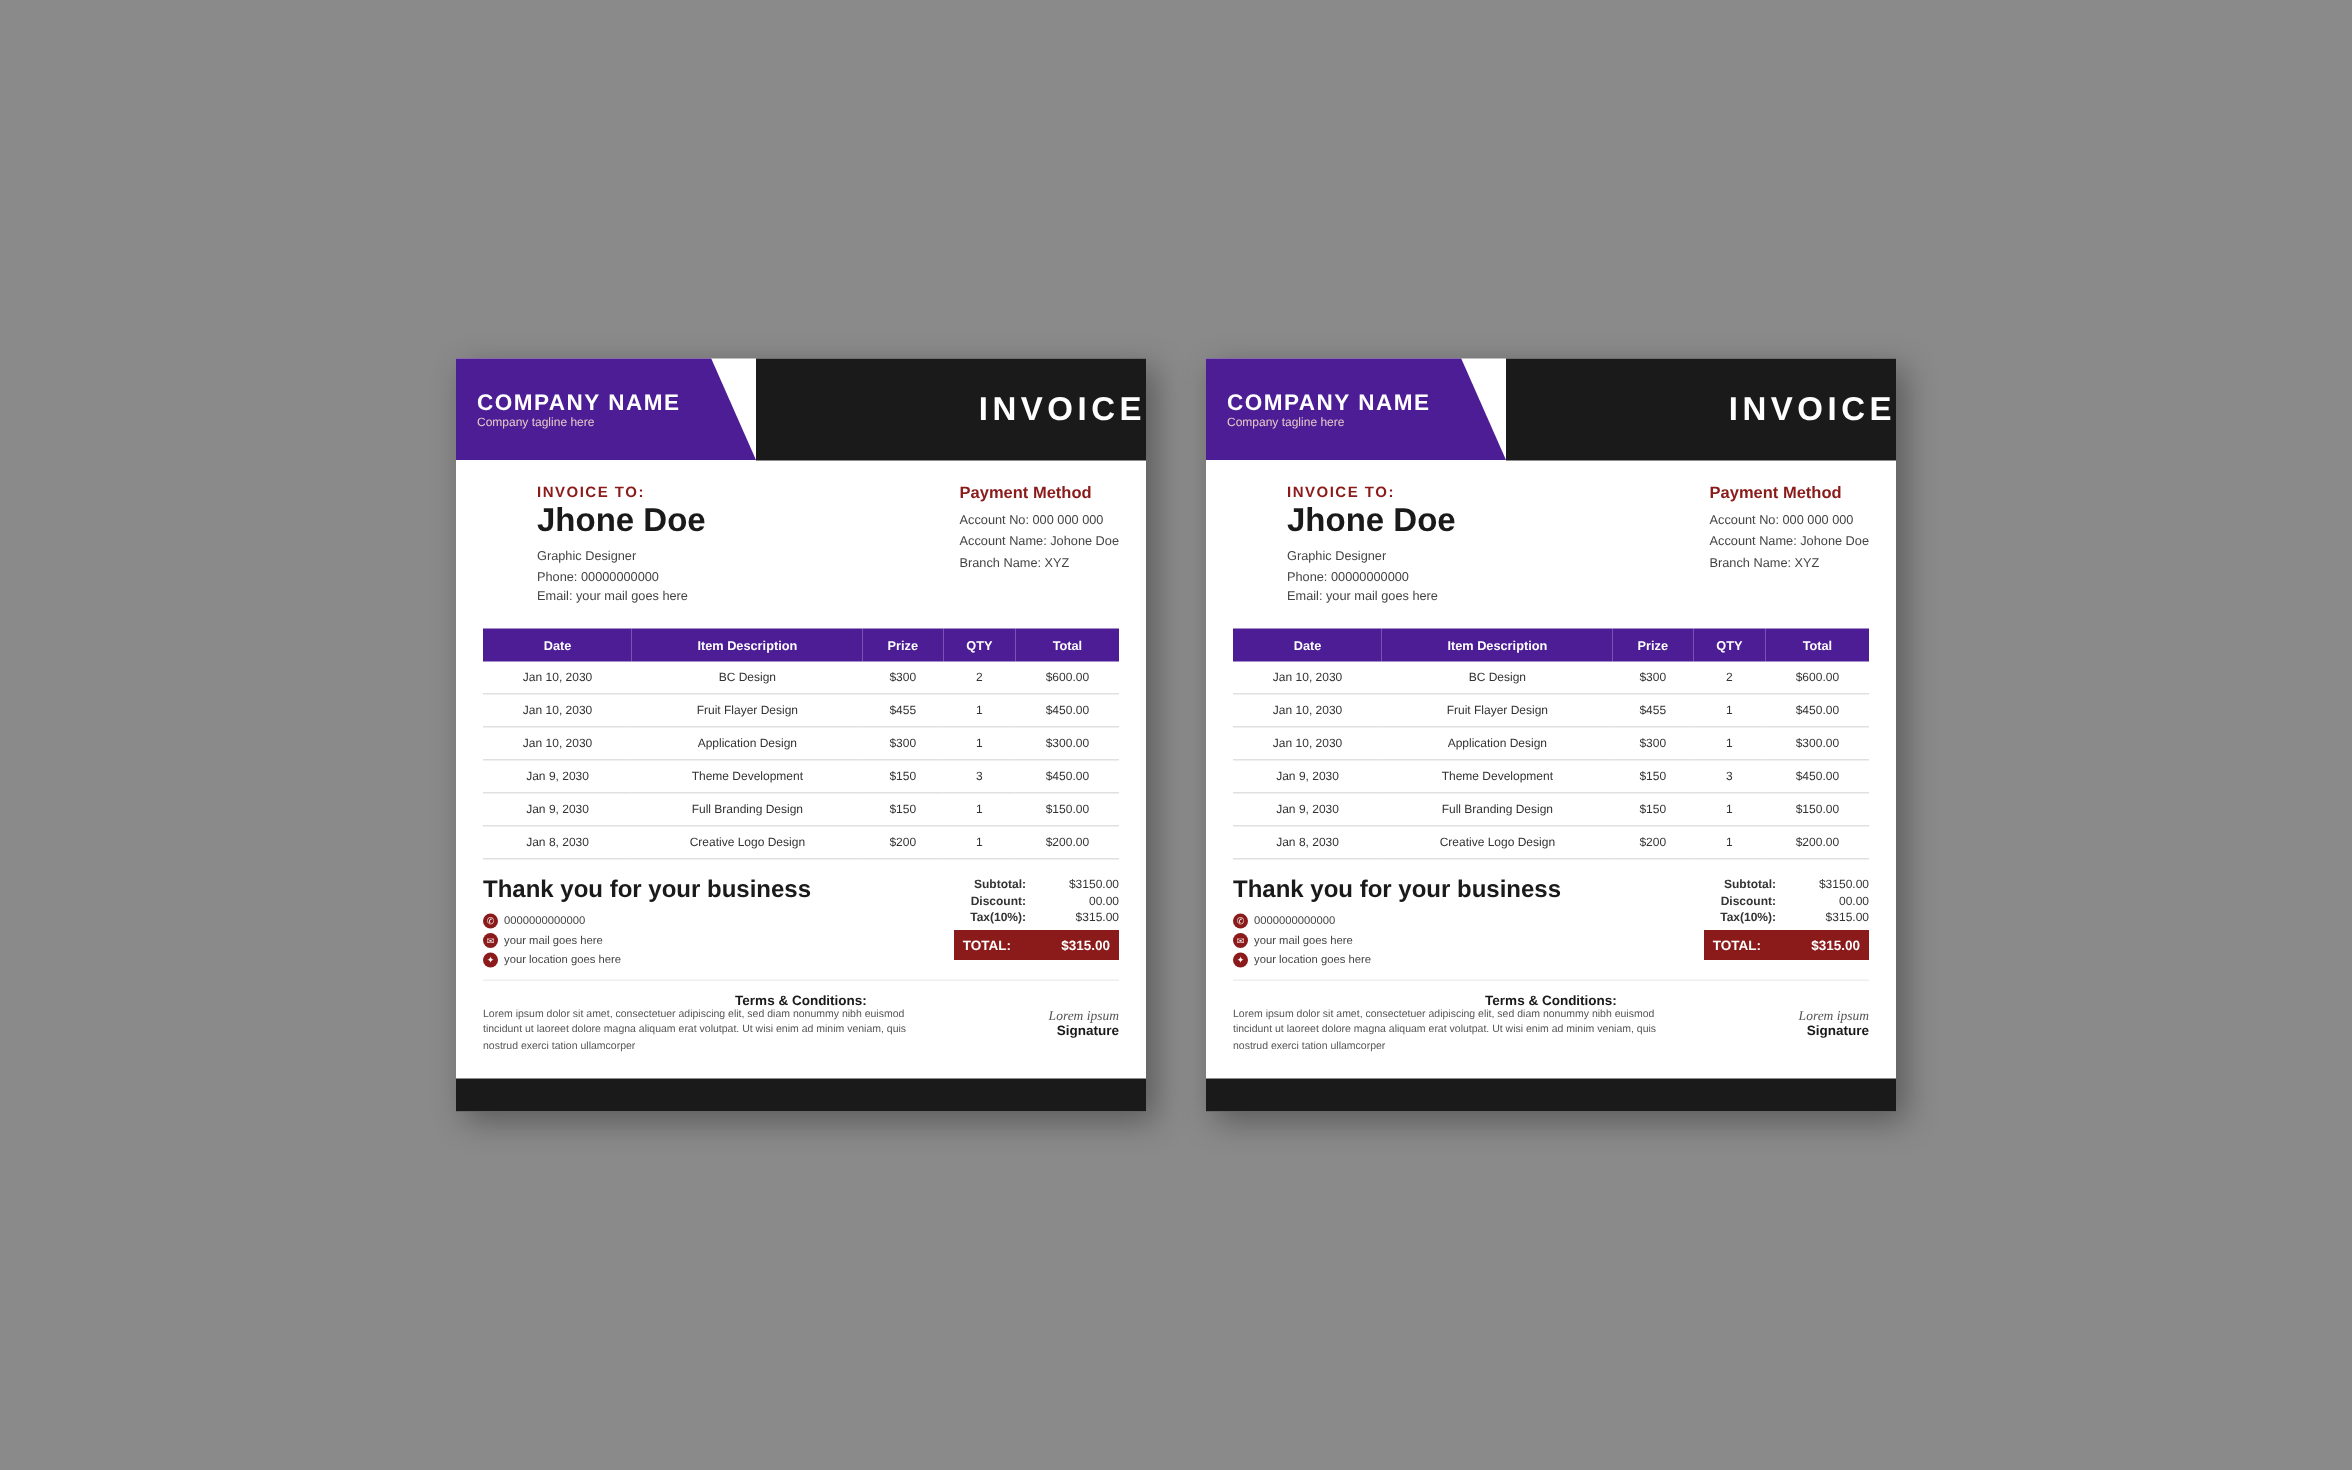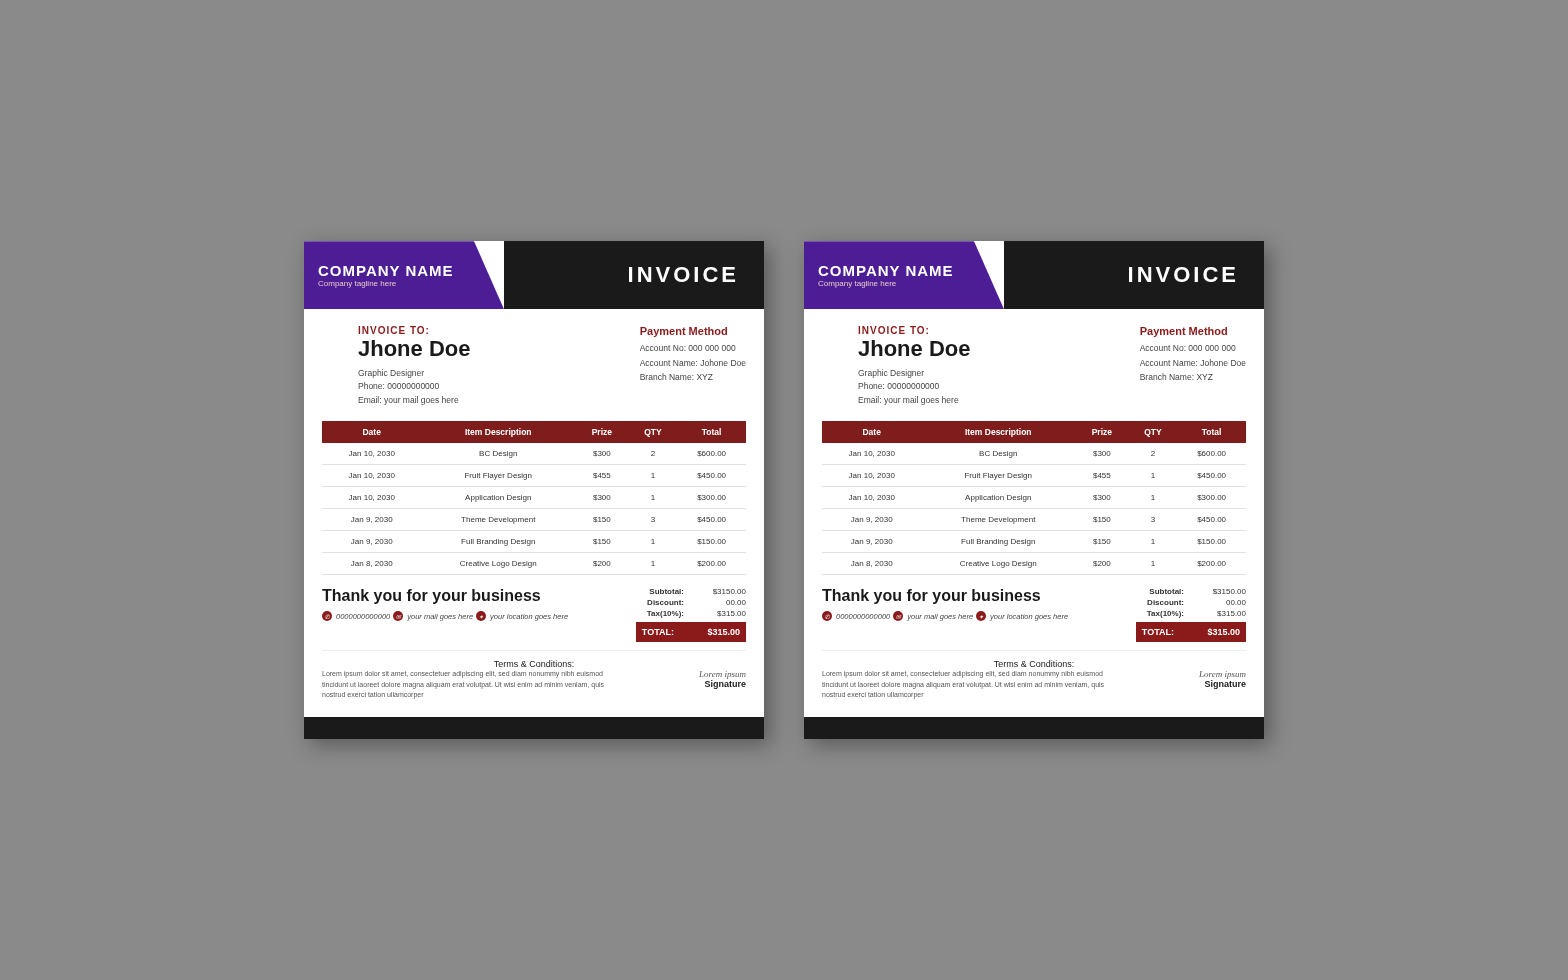--- a/index.html
+++ b/index.html
@@ -46,21 +46,21 @@
     .header-left .company-tagline {
       color: #e8c8c8;
       font-size: 8px;
     }
     .header-right {
       background: #1a1a1a;
       flex: 1;
       display: flex;
       align-items: center;
       justify-content: flex-end;
-      padding-right: 25px;
+      padding-right: 0;
     }
     .header-right .invoice-title {
       color: #fff;
       font-size: 22px;
       font-weight: 700;
       letter-spacing: 3px;
     }
     
     .invoice-body {
       padding: 16px 18px;
@@ -105,21 +105,21 @@
       line-height: 1.7;
     }
     
     .invoice-table {
       width: 100%;
       border-collapse: collapse;
       margin-bottom: 12px;
       font-size: 8.5px;
     }
     .invoice-table thead tr {
-      background: #7f1d1d;
+      background: #4c1d95;
       color: #fff;
     }
     .invoice-table thead th {
       padding: 6px 5px;
       text-align: center;
       font-weight: 700;
       font-size: 8.5px;
     }
     .invoice-table tbody tr {
       border-bottom: 1px solid #e0e0e0;
@@ -138,23 +138,22 @@
       margin-bottom: 8px;
     }
     .thank-you {
       font-size: 16px;
       font-weight: 700;
       color: #1a1a1a;
       margin-bottom: 6px;
     }
     .contact-info {
       display: flex;
-      flex-direction: row;
+      flex-direction: column;
       gap: 3px;
-      font-style: italic;
     }
     .contact-item {
       display: flex;
       align-items: center;
       gap: 4px;
       font-size: 7.5px;
       color: #444;
     }
     .contact-icon {
       width: 10px;
@@ -201,21 +200,21 @@
       min-width: 50px;
       text-align: right;
     }
     .terms-section {
       border-top: 1px solid #eee;
       padding-top: 8px;
       margin-top: 4px;
     }
     .terms-title {
       font-size: 9px;
-      font-weight: 400;
+      font-weight: 700;
       color: #1a1a1a;
       text-align: center;
       margin-bottom: 0;
     }
     .terms-bottom {
       display: flex;
       justify-content: space-between;
       align-items: flex-start;
     }
     .terms-text {

